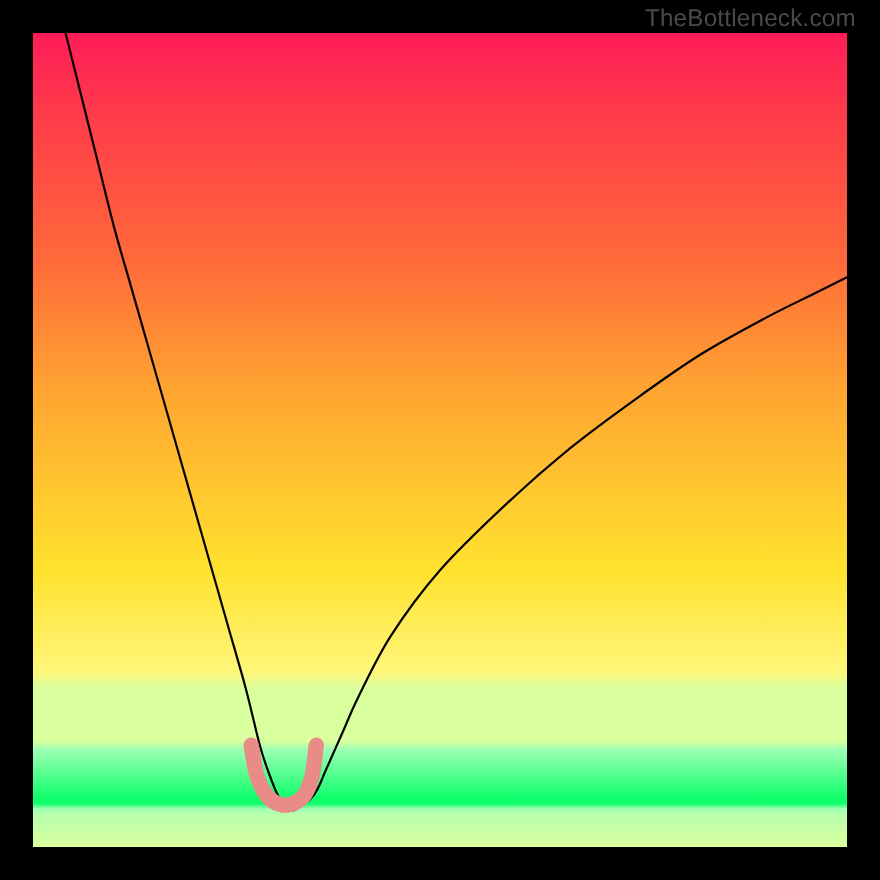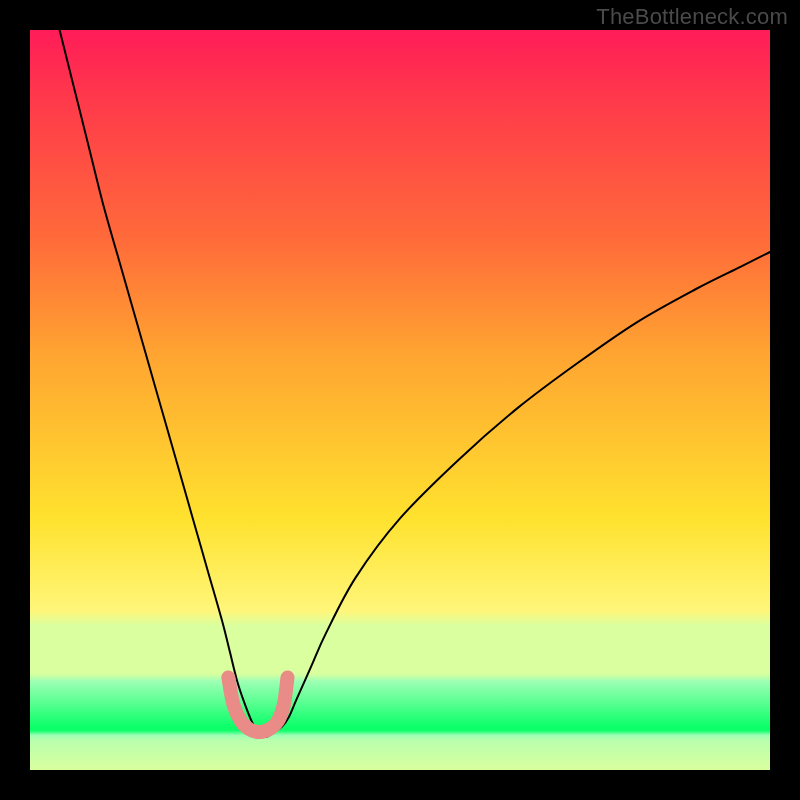--- a/index.html
+++ b/index.html
@@ -50,21 +50,21 @@
     position: absolute;
     left: 0;
     top: 0;
     width: 740px;
     height: 740px;
     overflow: visible;
   }
   .watermark {
     position: absolute;
     top: 4px;
-    right: 12px;
+    right: 22px;
     color: #4a4a4a;
     font-size: 22px;
     font-weight: 400;
     letter-spacing: 0.2px;
     user-select: none;
   }
 </style>
 </head>
 <body>
 

